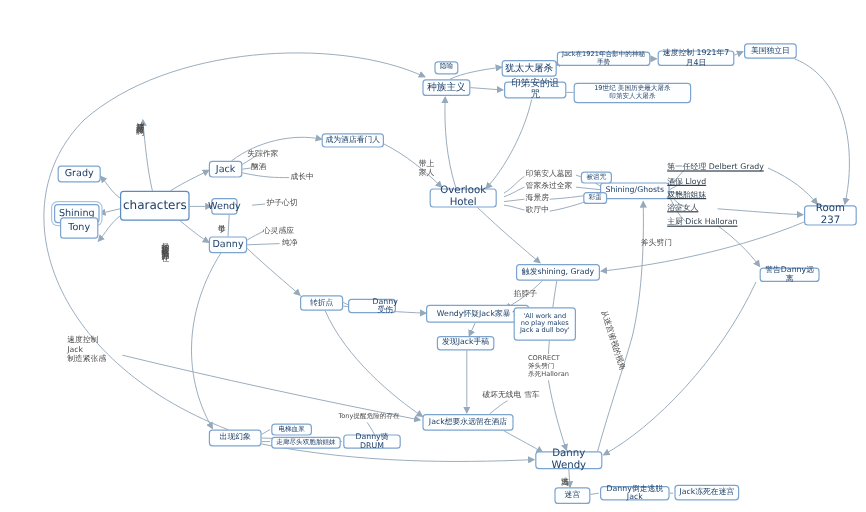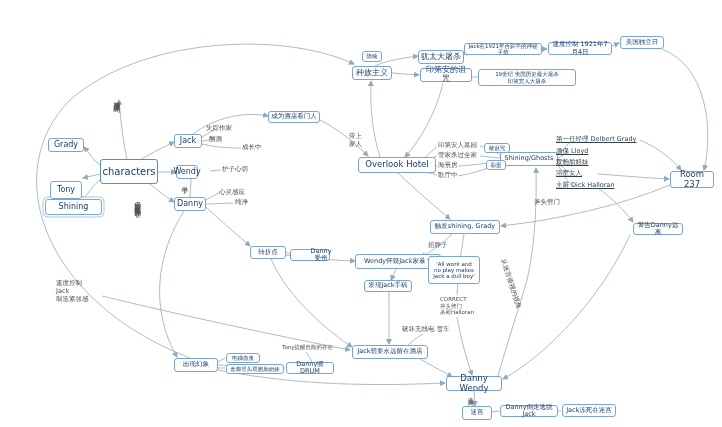--- a/index.html
+++ b/index.html
@@ -97,37 +97,37 @@
       <path d="M218,365 C248,366 266,367 285,368" fill="none" stroke="#96a9ba" stroke-width="0.8"></path>
       <path d="M184,211 C156,255 150,310 177,357" fill="none" stroke="#96a9ba" stroke-width="0.8" marker-end="url(#arr)"></path>
       <path d="M190,358 C40,300 0,170 70,100 C140,38 280,30 354,64" fill="none" stroke="#96a9ba" stroke-width="0.8" marker-end="url(#arr)"></path>
       <path d="M312,362 C310,358 308,355 306,352" fill="none" stroke="#96a9ba" stroke-width="0.8"></path>
       <path d="M102,296 C180,315 268,334 350,350" fill="none" stroke="#96a9ba" stroke-width="0.8" marker-end="url(#arr)"></path>
       <path d="M218,370 C300,386 378,386 445,383" fill="none" stroke="#96a9ba" stroke-width="0.8" marker-end="url(#arr)"></path>
       <path d="M498,376 C508,340 520,305 527,280 C534,250 537,212 536,168" fill="none" stroke="#96a9ba" stroke-width="0.8" marker-end="url(#arr)"></path>
       <path d="M662,49 C706,66 714,128 704,170" fill="none" stroke="#96a9ba" stroke-width="0.8" marker-end="url(#arr)"></path>
     </svg>
     <div class="node " style="left: 48px; top: 138px; width: 36px; height: 14px;">Grady</div>
-    <div class="node selected" style="left: 45px; top: 170px; width: 57px; height: 16px; margin-top: 29px;">Shining</div>
+    <div class="node selected" style="left: 45px; top: 170px; width: 38px; height: 16px;">Shining</div>
     <div class="node " style="left: 50px; top: 181px; width: 32px; height: 18px;">Tony</div>
     <div class="node big" style="left: 100px; top: 159px; width: 58px; height: 25px;">characters</div>
     <div class="node " style="left: 174px; top: 134px; width: 28px; height: 14px;">Jack</div>
     <div class="node " style="left: 176px; top: 165px; width: 22px; height: 14px;">Wendy</div>
     <div class="node " style="left: 174px; top: 197px; width: 32px; height: 14px;">Danny</div>
     <div class="node small" style="left: 268px; top: 111px; width: 52px; height: 12px;">成为酒店看门人</div>
     <div class="node " style="left: 352px; top: 66px; width: 40px; height: 14px;">种族主义</div>
     <div class="node tiny" style="left: 362px; top: 51px; width: 20px; height: 11px;">隐喻</div>
     <div class="node " style="left: 418px; top: 50px; width: 46px; height: 14px;">犹太大屠杀</div>
     <div class="node tiny" style="left: 464px; top: 43px; width: 78px; height: 12px;">Jack在1921年合影中的神秘手势</div>
     <div class="node small" style="left: 548px; top: 42px; width: 64px; height: 13px;">速度控制 1921年7月4日</div>
     <div class="node small" style="left: 620px; top: 36px; width: 44px; height: 13px;">美国独立日</div>
     <div class="node " style="left: 420px; top: 68px; width: 52px; height: 14px;">印第安的诅咒</div>
     <div class="node tiny" style="left: 478px; top: 69px; width: 98px; height: 17px;">19世纪 美国历史最大屠杀
 印第安人大屠杀</div>
-    <div class="node med" style="left: 358px; top: 157px; width: 78px; height: 16px;">Overlook Hotel</div>
+    <div class="node med" style="left: 358px; top: 157px; width: 56px; height: 16px;">Overlook Hotel</div>
     <div class="node small" style="left: 500px; top: 152px; width: 58px; height: 14px;">Shining/Ghosts</div>
     <div class="node med" style="left: 670px; top: 171px; width: 44px; height: 17px;">Room 237</div>
     <div class="node small" style="left: 430px; top: 220px; width: 70px; height: 14px;">触发shining, Grady</div>
     <div class="node small" style="left: 355px; top: 254px; width: 86px; height: 15px;">Wendy怀疑Jack家暴？</div>
     <div class="node tiny" style="left: 428px; top: 256px; width: 52px; height: 28px;">'All work and
 no play makes
 Jack a dull boy'</div>
     <div class="node small" style="left: 250px; top: 246px; width: 36px; height: 13px;">转折点</div>
     <div class="node small" style="left: 290px; top: 249px; width: 40px; height: 12px; padding-left: 24px;">Danny受伤</div>
     <div class="node small" style="left: 364px; top: 280px; width: 48px; height: 12px;">发现Jack手稿</div>

